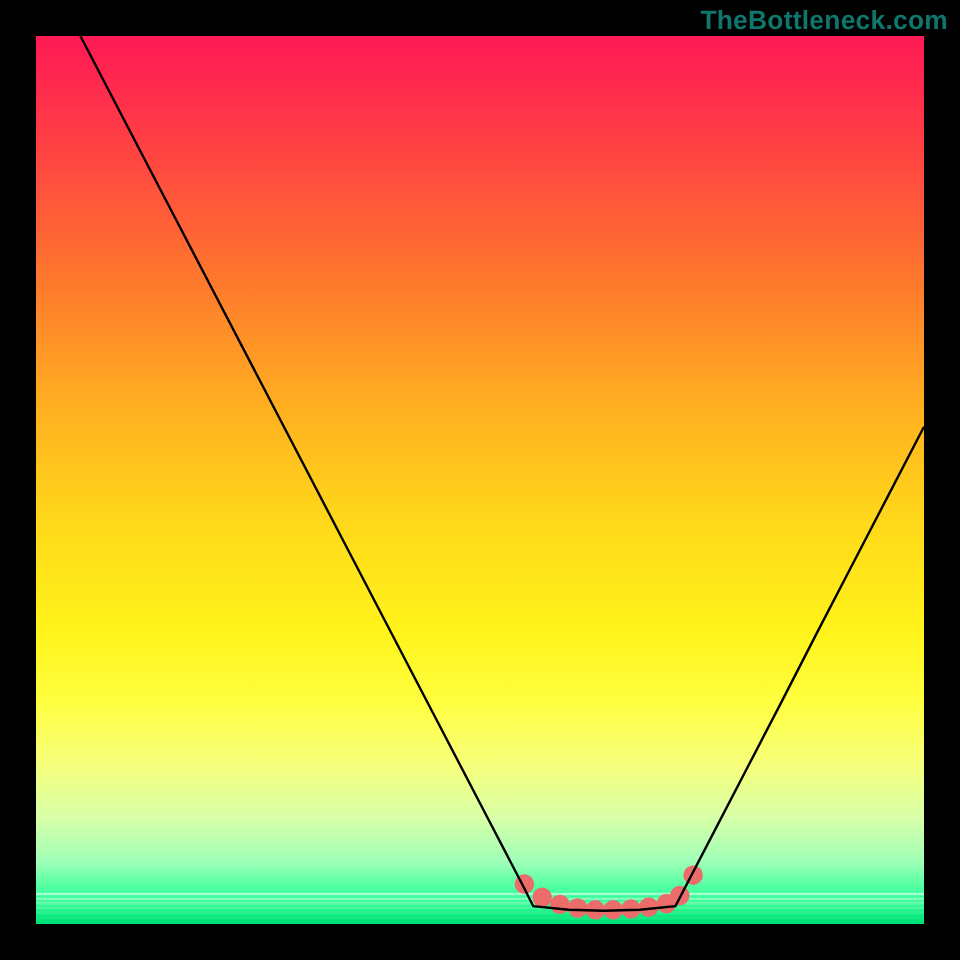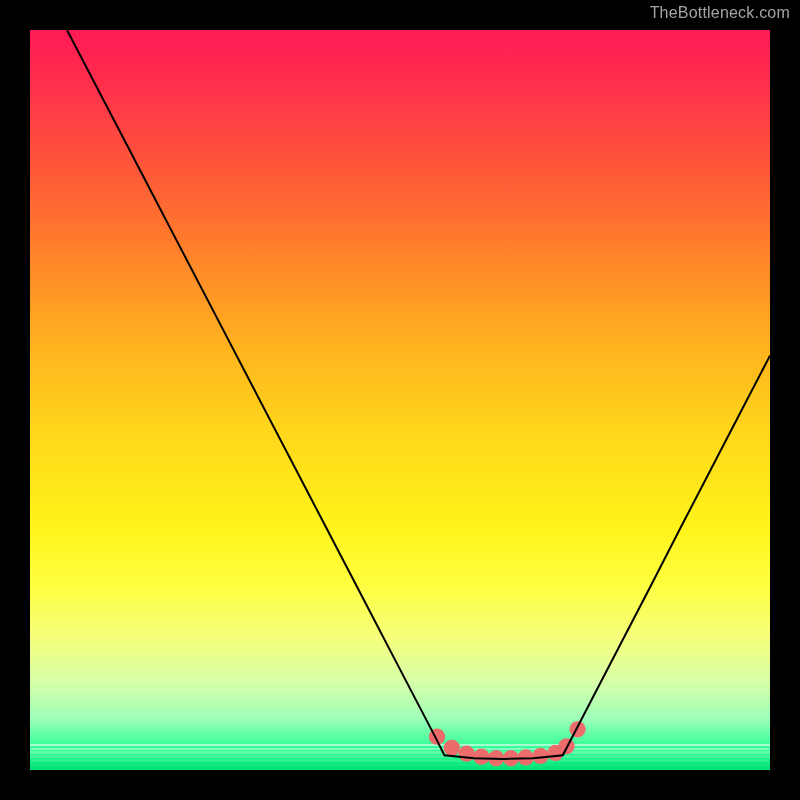--- a/index.html
+++ b/index.html
@@ -14,23 +14,23 @@
   .stage {
     position: relative;
     width: 800px;
     height: 800px;
     background: #000;
   }
   .watermark {
     position: absolute;
     top: 4px;
     right: 10px;
-    color: #a3a3a3;
-    font-size: 16px;
-    font-weight: 400;
+    color: #0f766e;
+    font-size: 22px;
+    font-weight: 700;
     letter-spacing: 0.2px;
     z-index: 40;
   }
   .plot-area {
     position: absolute;
     left: 30px;
     top: 30px;
     width: 740px;
     height: 740px;
     overflow: hidden;

